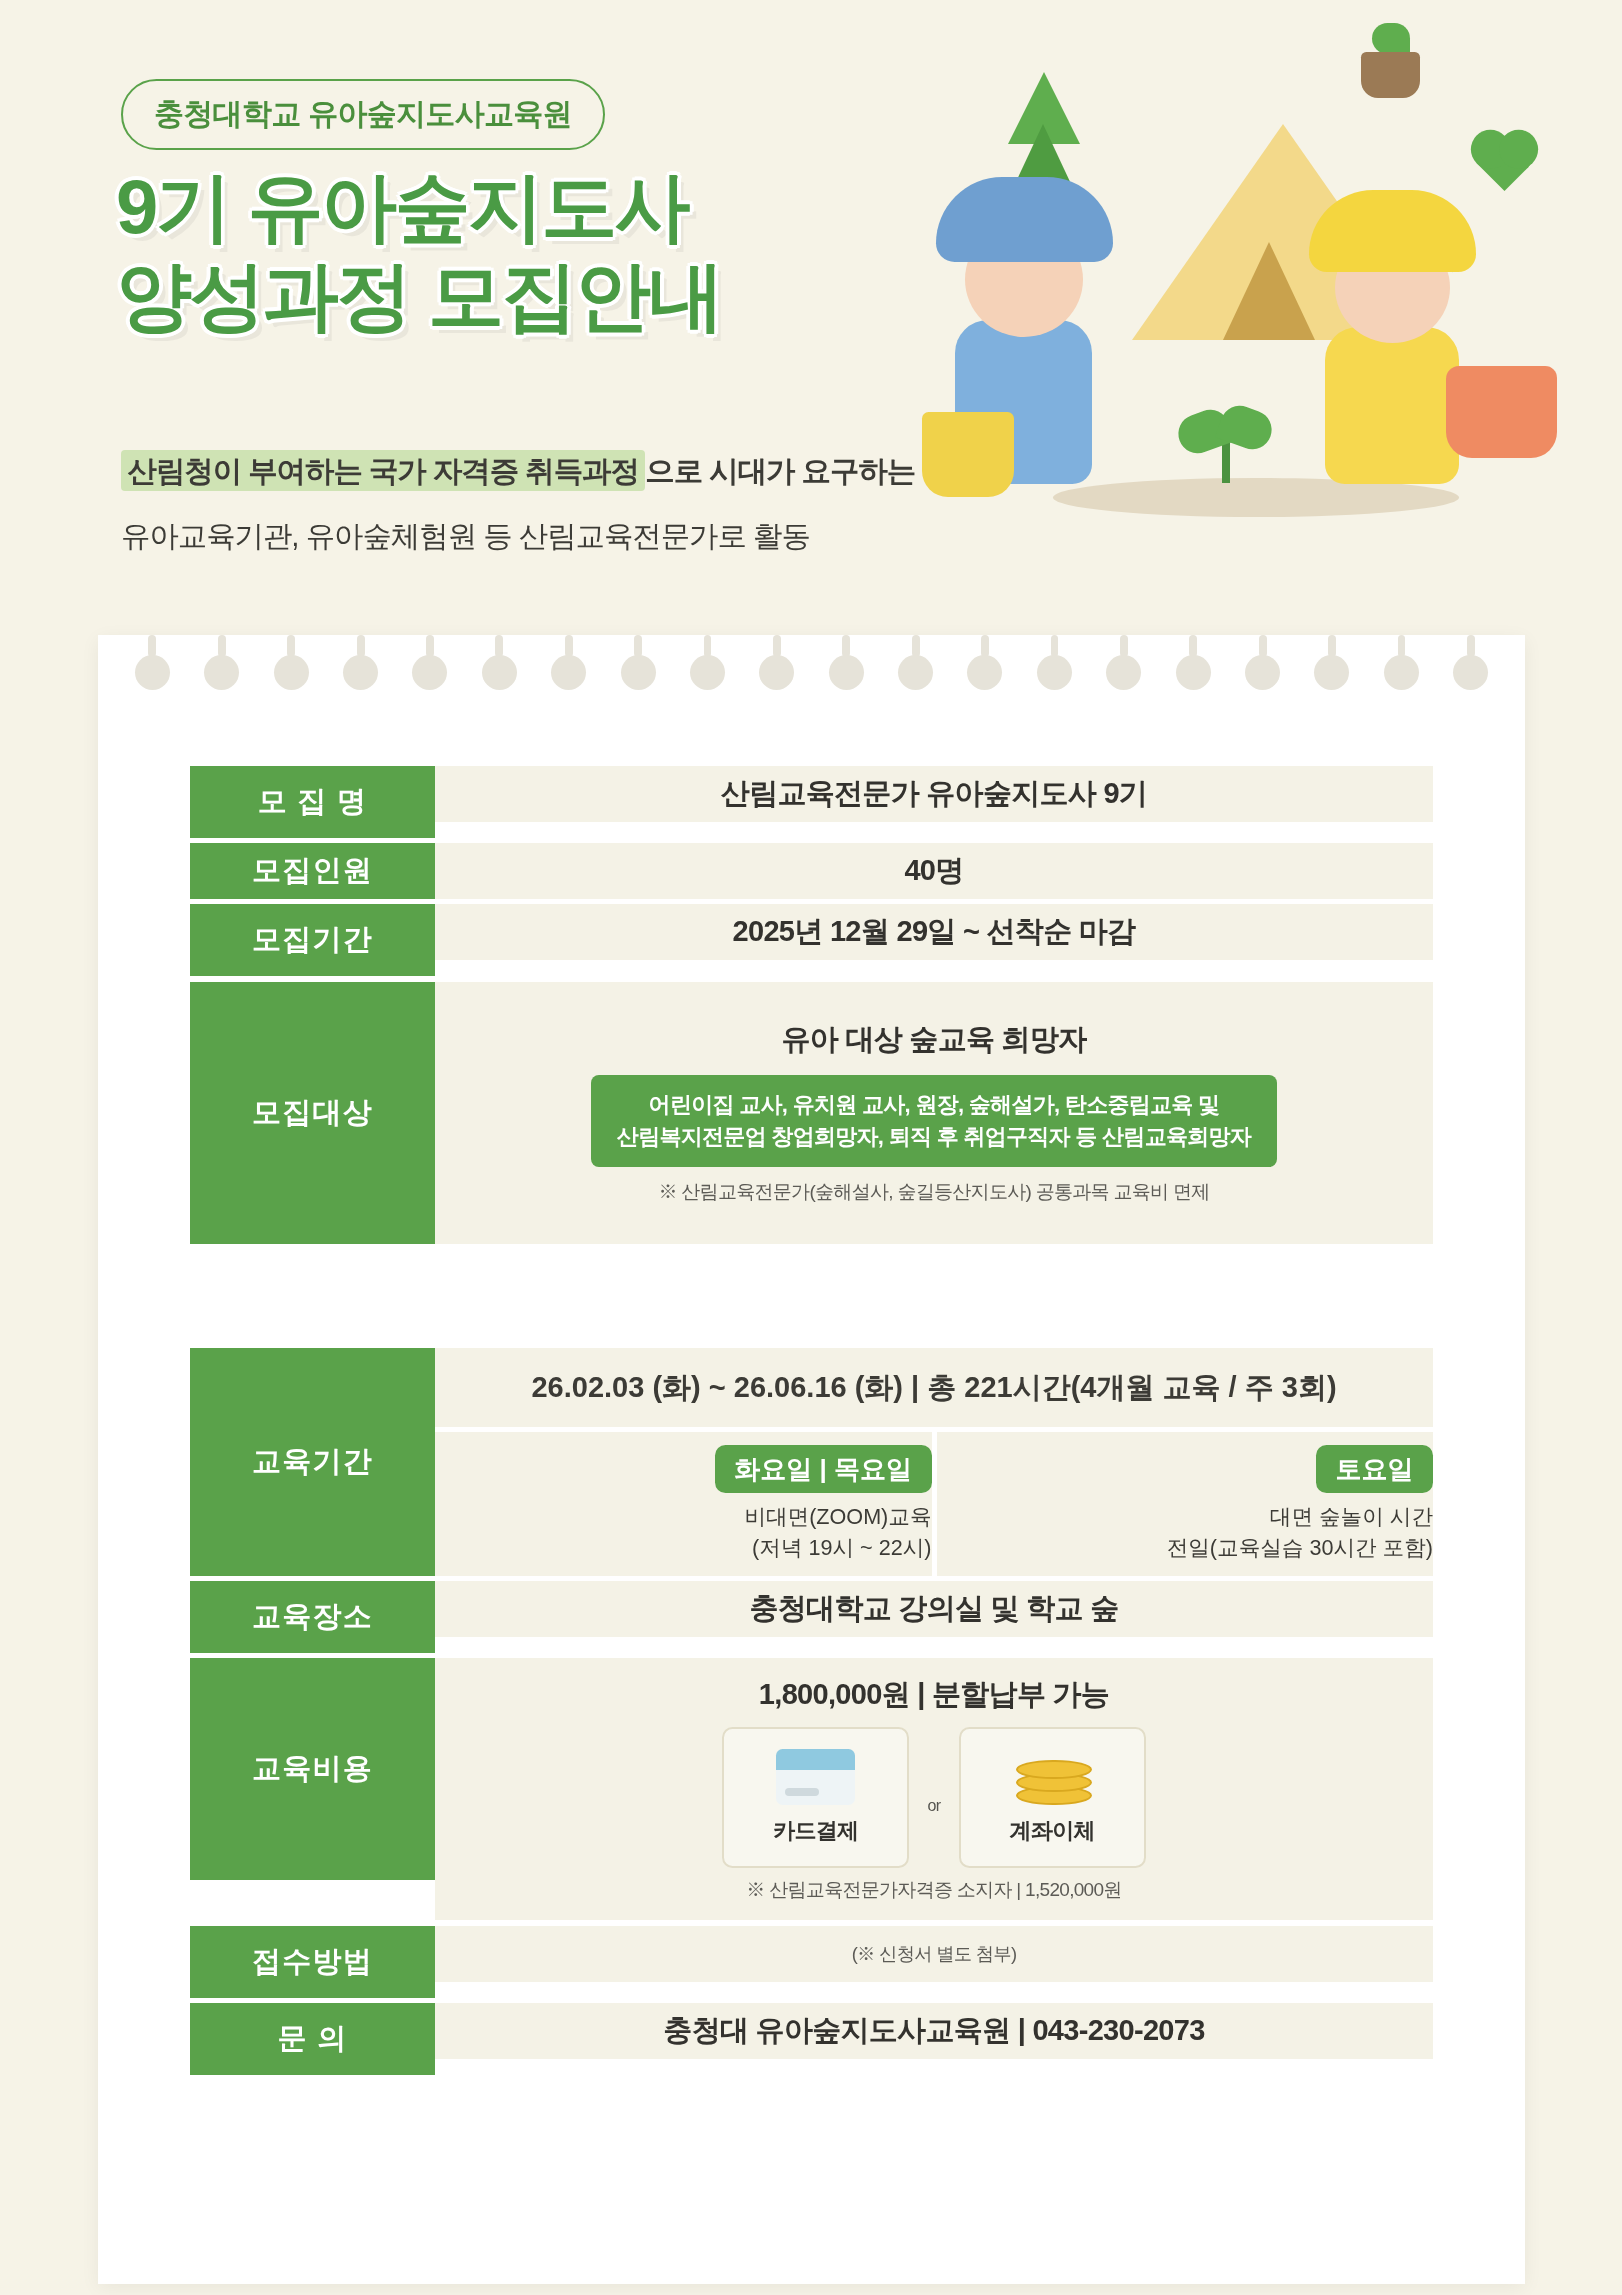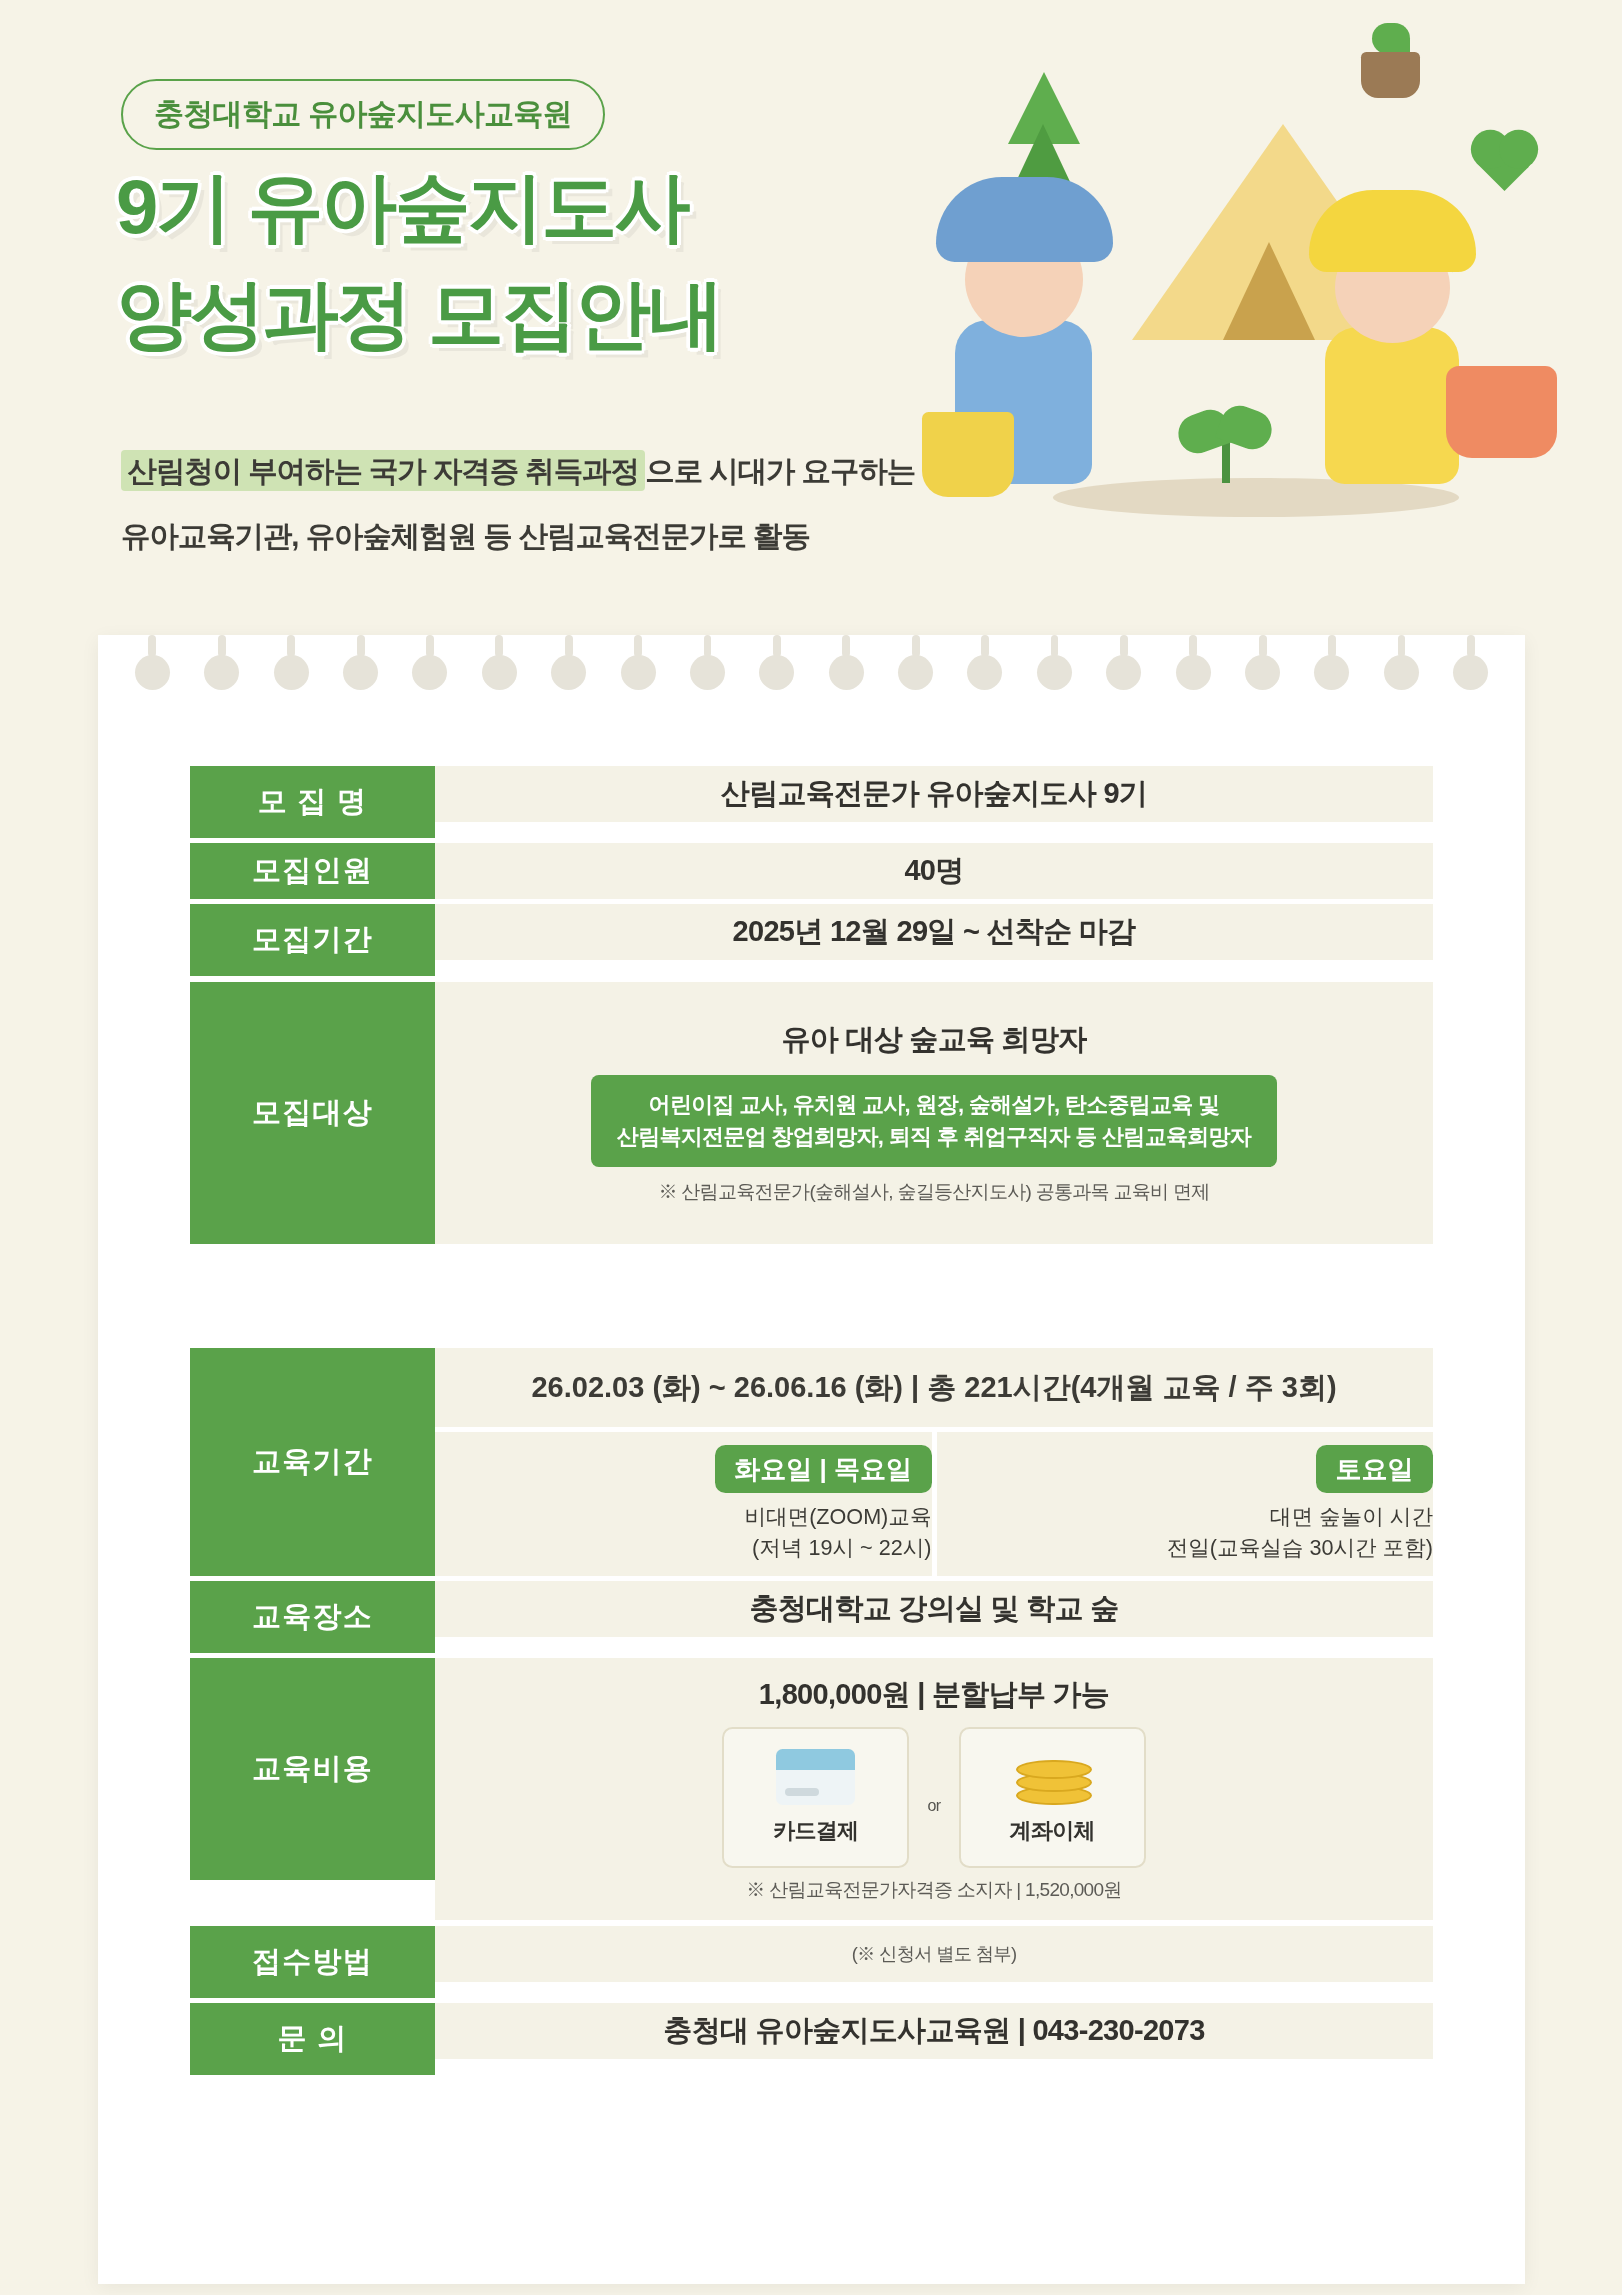--- a/index.html
+++ b/index.html
@@ -41,41 +41,41 @@
     font-weight: bold;
     color: #4a9b45;
     letter-spacing: -2.6px;
     -webkit-text-stroke: 0px;
     text-shadow:
        3.9px 0 0 #ffffff, -3.9px 0 0 #ffffff, 0 3.9px 0 #ffffff, 0 -3.9px 0 #ffffff,
        2.6px 2.6px 0 #ffffff, -2.6px 2.6px 0 #ffffff, 2.6px -2.6px 0 #ffffff, -2.6px -2.6px 0 #ffffff,
        6.5px 6.5px 0 rgba(0,0,0,0.05);
   }
   .title1 { top: 157px; }
-  .title2 { top: 264px; }
+  .title2 { top: 246px; }
 
   .sub1 {
     position: absolute;
     left: 121px;
     top: 452px;
     font-size: 29.4px;
     font-weight: bold;
     letter-spacing: -1px;
   }
   .sub1 .hl {
     background: #cfe3b4;
     padding: 3.9px 6.5px;
     border-radius: 3.9px;
   }
   .sub2 {
     position: absolute;
     left: 121px;
     top: 517px;
     font-size: 29.4px;
-    font-weight: bold;
+    font-weight: normal;
     letter-spacing: -1px;
     text-align: right;
   }
 
   
   .illus {
     position: absolute;
     right: 79px;
     top: 26px;
     width: 687px;

